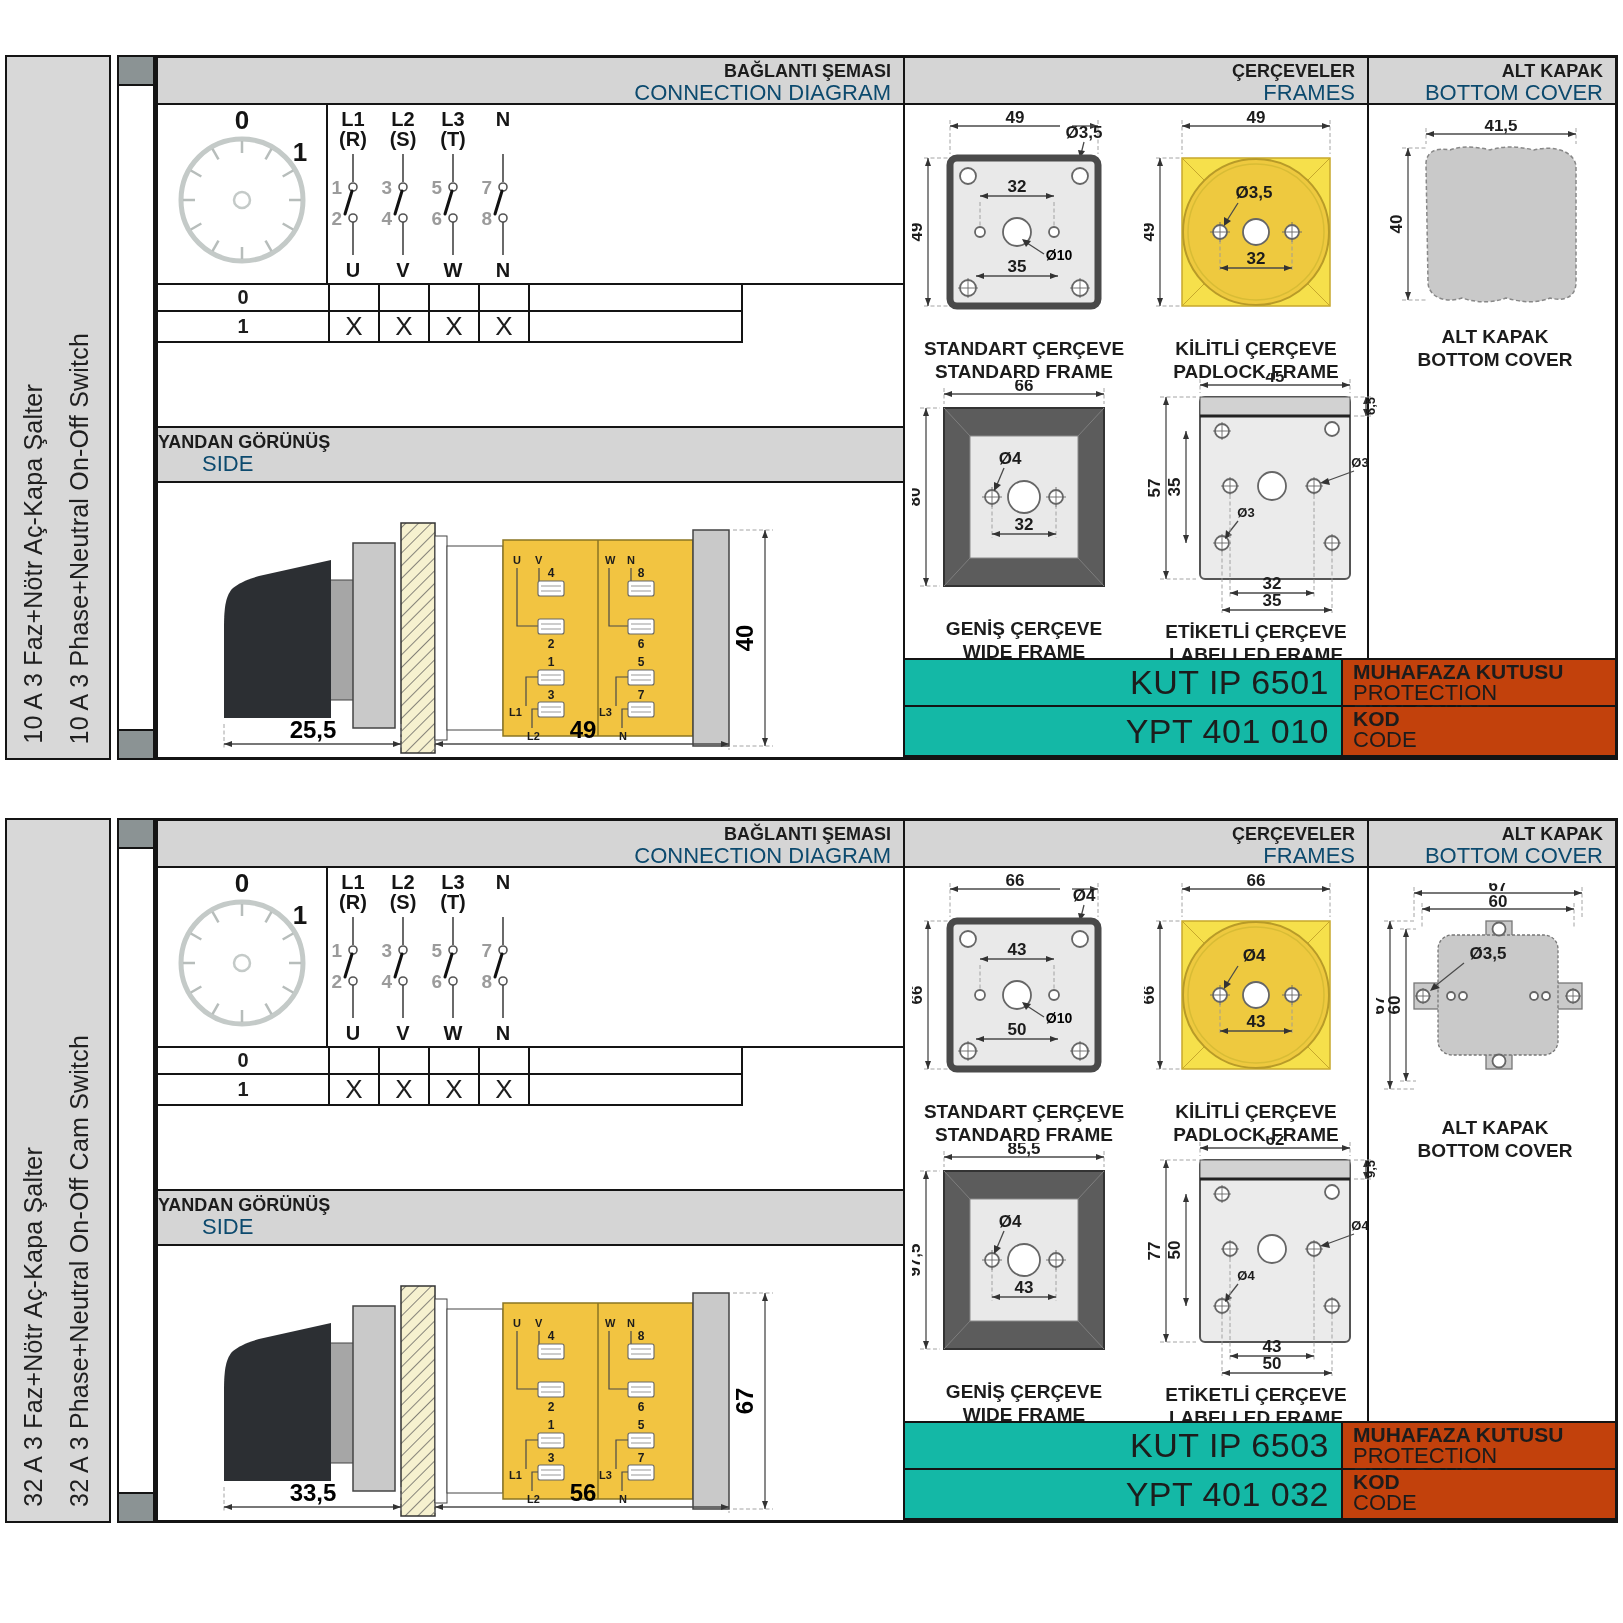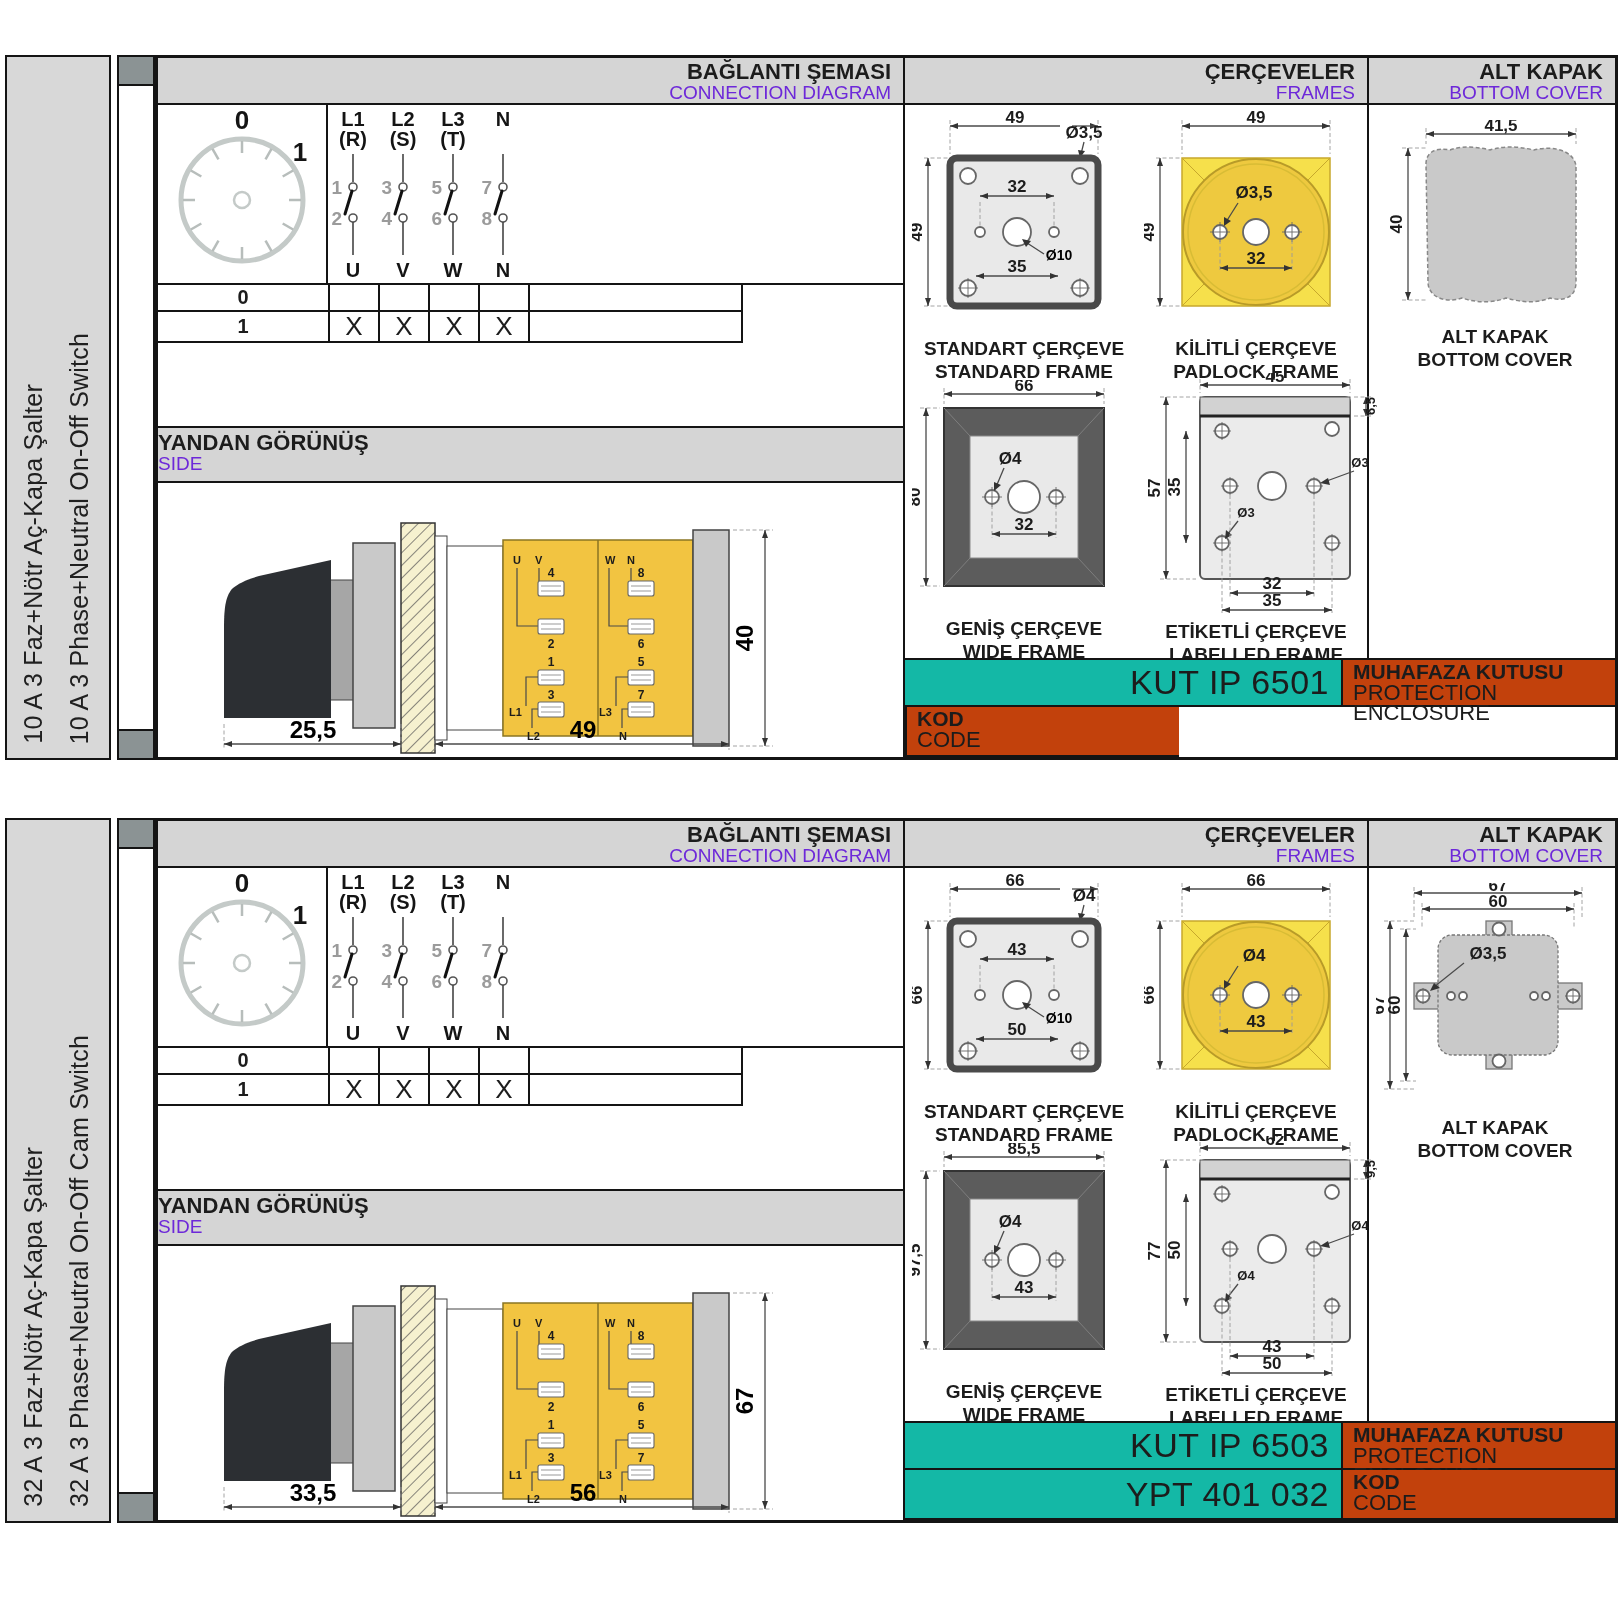--- a/index.html
+++ b/index.html
@@ -25,22 +25,22 @@
   .main{position:absolute;left:150px;top:0;width:1463px;height:705px;background:#fff;
         border:3px solid #141414;box-sizing:border-box;}
   .vline1{position:absolute;left:745px;top:0;width:2px;height:699px;background:#141414;}
   .vline2{position:absolute;left:1209px;top:0;width:2px;height:600px;background:#141414;}
 
   .header{position:absolute;top:0;height:47px;background:#d5d5d5;border-bottom:2px solid #141414;
           box-sizing:border-box;text-align:right;padding:2px 12px 0 0;}
   .h-conn{left:0;width:745px}
   .h-frames{left:747px;width:462px}
   .h-alt{left:1211px;width:246px}
-  .h-tr{font-weight:bold;font-size:22px;line-height:23px;}
-  .h-en{font-size:19px;line-height:20px;color:#6d28d9;}
+  .h-tr{font-weight:bold;font-size:18px;line-height:23px;}
+  .h-en{font-size:22px;line-height:20px;color:#0c4a6e;margin-left:44px;}
   .it{}
 
   .dialcell{position:absolute;left:0;top:47px;width:170px;height:178px;border-right:2px solid #141414;box-sizing:border-box;}
   .contacts{position:absolute;left:170px;top:50px;}
   .diagline{position:absolute;left:0;top:225px;width:745px;height:2px;background:#141414;}
 
   .trow{position:absolute;left:0;display:flex;box-sizing:border-box;border-bottom:2px solid #141414;background:#fff;}
   .trow.r0{top:227px;height:27px}
   .trow.r1{top:254px;height:31px}
   .tcell{box-sizing:border-box;display:flex;align-items:center;justify-content:center;
@@ -547,20 +547,21 @@
     </div>
 
     <div class="coderow c1">
       <div class="codecell">KUT IP 6501</div>
       <div class="codelab">
         <div class="cl-tr">MUHAFAZA KUTUSU</div>
         <div class="cl-en it">PROTECTION ENCLOSURE</div>
       </div>
     </div>
     <div class="coderow c2">
+      <div class="codecell">YPT 401 010</div>
       <div class="codelab">
         <div class="cl-tr">KOD</div>
         <div class="cl-en it">CODE</div>
       </div>
     </div>
 
   </div>
 </div>
 
 <div class="panel" data-panel="1">

